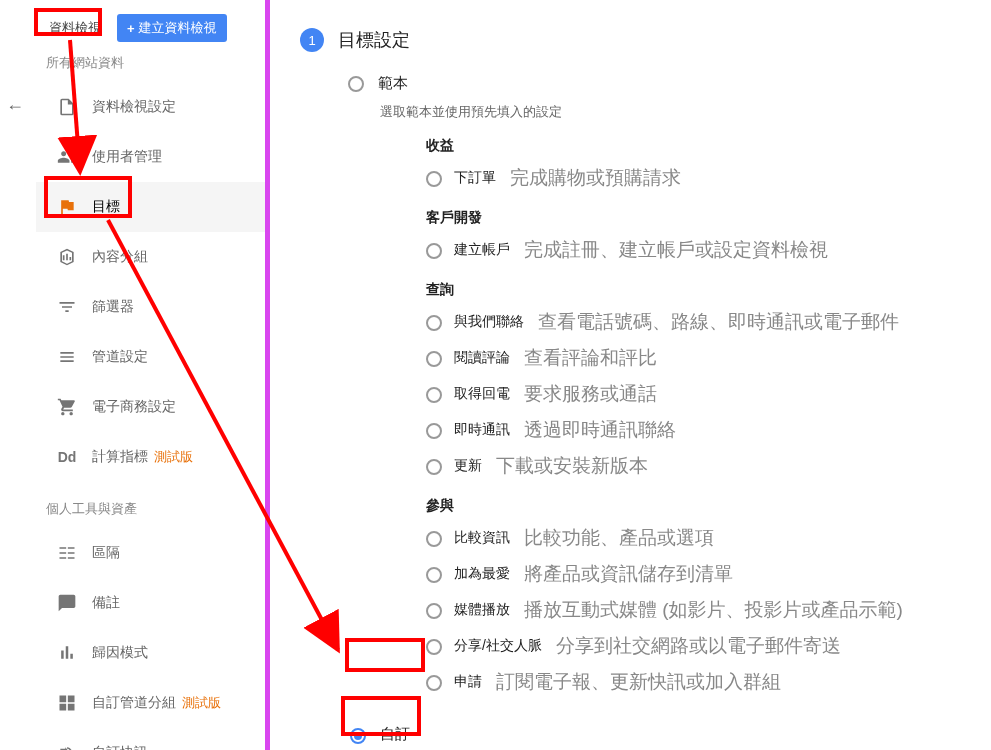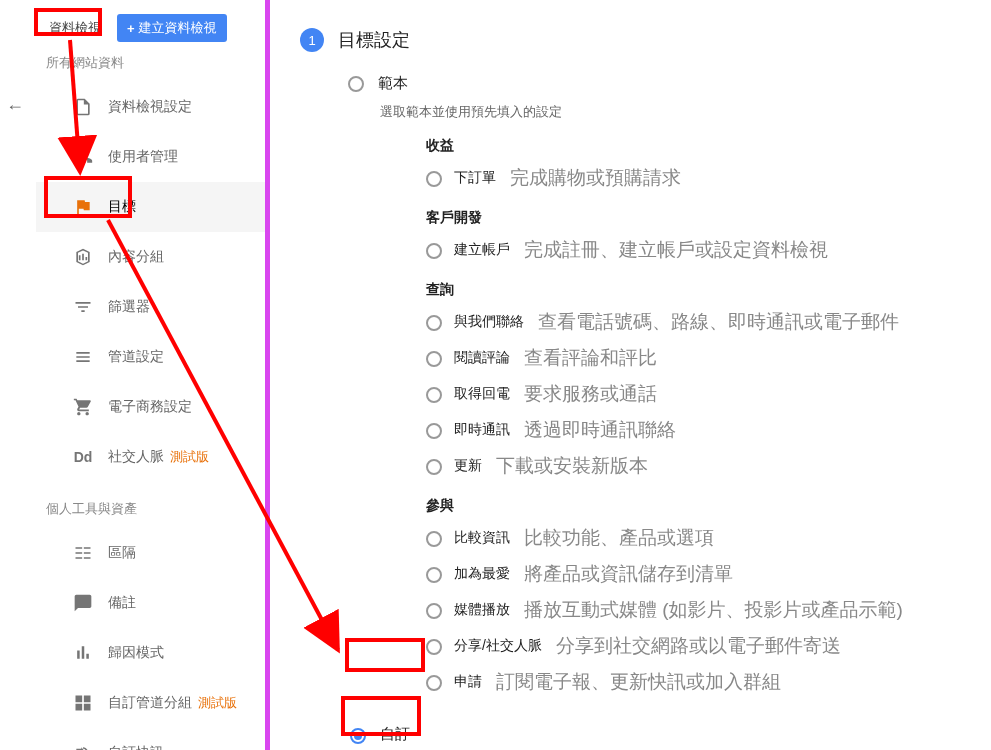--- a/index.html
+++ b/index.html
@@ -11,21 +11,21 @@
     
     .top-tabs { display: flex; align-items: center; gap: 6px; padding-left: 3px; }
     .tab-view { padding: 4px 10px; color: #444; font-size: 13px; }
     .btn-create-view { background: #4285f4; color: #fff; padding: 5px 10px; border-radius: 3px; font-size: 13px; display: flex; align-items: center; gap: 4px; cursor: pointer; }
     .btn-create-view .plus { font-weight: bold; }
     
     .subtitle { padding: 12px 0 10px 10px; color: #888; font-size: 13px; }
     
     .nav-item { display: flex; align-items: center; padding: 14px 10px 14px 20px; color: #666; cursor: pointer; font-size: 14px; }
     .nav-item.active { color: #000000; background: #f5f5f5; }
-    .nav-item .icon { width: 22px; height: 22px; margin-right: 14px; display: flex; align-items: center; justify-content: center; color: #757575; margin-left: 16px; }
+    .nav-item .icon { width: 22px; height: 22px; margin-right: 14px; display: flex; align-items: center; justify-content: center; color: #757575; }
     .nav-item.active .icon { color: #e8710a; }
     .nav-item .badge-test { color: #e8710a; margin-left: 6px; font-size: 13px; }
     
     .section-title { padding: 18px 10px 10px 10px; color: #888; font-size: 13px; }
     
     .main { position: absolute; left: 300px; top: 28px; right: 10px; height: 720px; overflow: hidden; }
     
     .step-header { display: flex; align-items: center; margin-bottom: 22px; }
     .step-circle { width: 24px; height: 24px; border-radius: 50%; background: #4285f4; color: #fff; display: flex; align-items: center; justify-content: center; font-size: 13px; margin-right: 14px; }
     .step-title { font-size: 18px; color: #222; }
@@ -137,21 +137,21 @@
           <svg class="ico" viewBox="0 0 24 24">
             <path d="M7 18c-1.1 0-2 .9-2 2s.9 2 2 2 2-.9 2-2-.9-2-2-2zM1 2v2h2l3.6 7.6L5.2 14c-.1.3-.2.6-.2 1 0 1.1.9 2 2 2h12v-2H7.4l1.1-2h7.5c.8 0 1.4-.4 1.7-1l3.6-6.5c.1-.2.1-.3.1-.5 0-.6-.4-1-1-1H5.2L4.3 2H1zm16 16c-1.1 0-2 .9-2 2s.9 2 2 2 2-.9 2-2-.9-2-2-2z"></path>
           </svg>
         </span>
         <span>電子商務設定</span>
       </div>
       <div class="nav-item">
         <span class="icon">
           <span style="font-weight:bold;font-size:14px;">Dd</span>
         </span>
-        <span>社交人脈</span>
+        <span>計算指標</span>
         <span class="badge-test">測試版</span>
       </div>
     </div>
 
   <div class="section-title">個人工具與資產</div>
 
   <div id="tools-list">
       <div class="nav-item">
         <span class="icon">
           <svg class="ico" viewBox="0 0 24 24">

